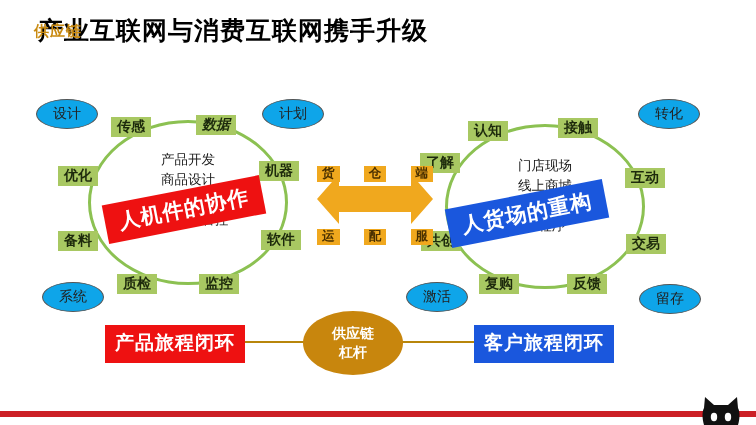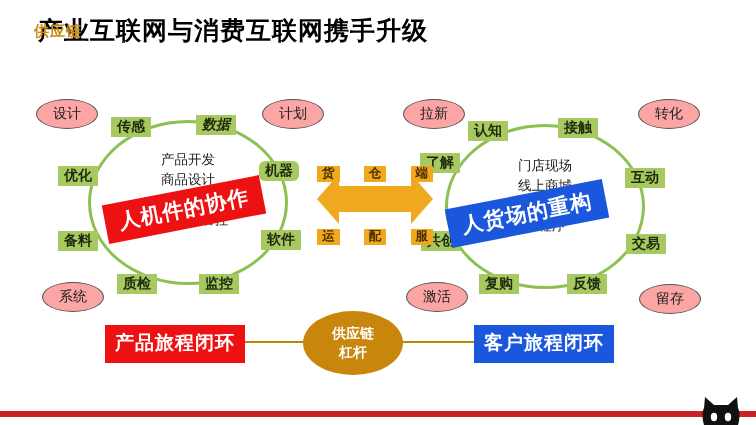--- a/index.html
+++ b/index.html
@@ -20,21 +20,21 @@
     letter-spacing:1px;
     white-space:nowrap;
   }
 
   
   .oval{
     position:absolute;
     width:62px;height:30px;
     border:1.4px solid #555;
     border-radius:50%;
-    background:#fca5a5;
+    background:#0ea5e9;
     color:#222;
     font-size:14px;
     display:flex;align-items:center;justify-content:center;
     box-sizing:border-box;
   }
 
   
   .chip{
     position:absolute;
     background:#a8c862;
@@ -163,21 +163,21 @@
   <div class="inner-text" style="left:118px;top:150px;width:140px;">
     <div>产品开发</div>
     <div>商品设计</div>
     <div>研发制造</div>
     <div>全程质量管控</div>
   </div>
 
   <div class="chip" style="left:111px;top:117px;">传感</div>
   <div class="chip" style="left:196px;top:115px;font-style:italic;">数据</div>
   <div class="chip" style="left:58px;top:166px;">优化</div>
-  <div class="chip" style="left:259px;top:161px;border-radius:6px;">机器</div>
+  <div class="chip" style="left:259px;top:161px;">机器</div>
   <div class="chip" style="left:58px;top:231px;">备料</div>
   <div class="chip" style="left:261px;top:230px;">软件</div>
   <div class="chip" style="left:117px;top:274px;">质检</div>
   <div class="chip" style="left:199px;top:274px;">监控</div>
 
   <div class="oval" style="left:36px;top:99px;">设计</div>
   <div class="oval" style="left:262px;top:99px;">计划</div>
   <div class="oval" style="left:42px;top:282px;">系统</div>
 
   <div class="banner red" style="left:104px;top:190px;">人机件的协作</div>
@@ -211,21 +211,20 @@
 
   <div class="chip" style="left:468px;top:121px;">认知</div>
   <div class="chip" style="left:558px;top:118px;">接触</div>
   <div class="chip" style="left:420px;top:153px;">了解</div>
   <div class="chip" style="left:625px;top:168px;">互动</div>
   <div class="chip" style="left:421px;top:231px;">共创</div>
   <div class="chip" style="left:626px;top:234px;">交易</div>
   <div class="chip" style="left:479px;top:274px;">复购</div>
   <div class="chip" style="left:567px;top:274px;">反馈</div>
 
-  <div class="oval" style="left:403px;top:99px;">拉新</div>
   <div class="oval" style="left:406px;top:282px;">激活</div>
   <div class="oval" style="left:638px;top:99px;">转化</div>
   <div class="oval" style="left:639px;top:284px;">留存</div>
 
   <div class="banner blue" style="left:447px;top:194px;">人货场的重构</div>
 
   <div class="conn-line" style="left:210px;width:110px;"></div>
   <div class="conn-line" style="left:390px;width:110px;"></div>
 
   <div class="tag-box red" style="left:105px;top:325px;">产品旅程闭环</div>

